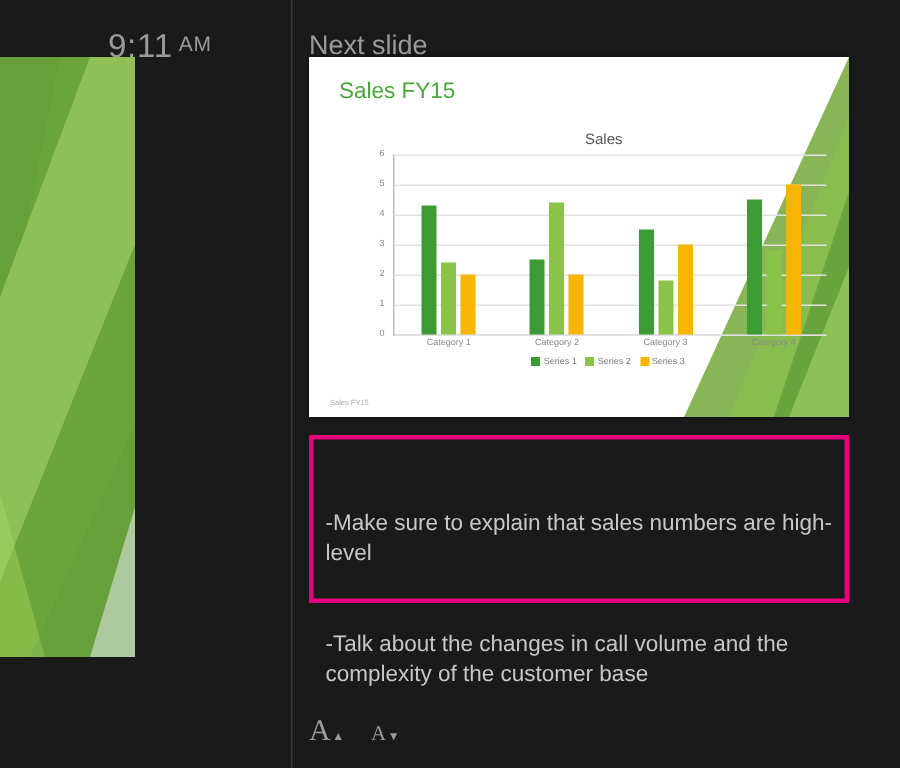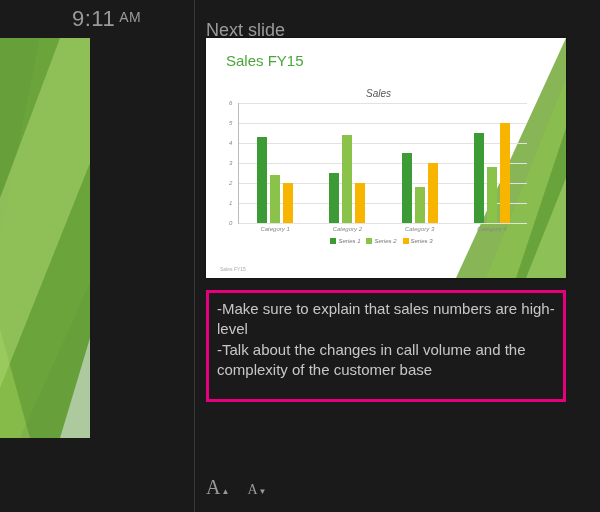--- a/index.html
+++ b/index.html
@@ -13,21 +13,21 @@
     color: #aaa;
   }
   .stage {
     position: relative;
     width: 600px;
     height: 512px;
     background: #1a1a1a;
   }
   .clock {
     position: absolute;
-    top: 6px;
+    top: 18px;
     left: 72px;
     font-size: 22px;
     color: #9a9a9a;
     letter-spacing: 0.5px;
   }
   .clock .ampm {
     font-size: 14px;
     margin-left: 4px;
     vertical-align: top;
     position: relative;
@@ -80,24 +80,23 @@
     position: absolute;
     top: 14px;
     left: 20px;
     font-size: 15px;
     color: #4aa63a;
     font-weight: 500;
   }
   .chart-box {
     position: absolute;
     top: 50px;
-    left: 20px;
+    left: 44px;
     width: 305px;
     height: 170px;
-    font-style: italic;
   }
   .chart-title {
     text-align: center;
     font-size: 10px;
     color: #555;
     margin-bottom: 4px;
   }
   .chart-area {
     position: relative;
     height: 120px;
@@ -167,21 +166,21 @@
     left: 206px;
     width: 360px;
     height: 112px;
     border: 3px solid #e6007e;
     box-sizing: border-box;
     padding: 6px 8px;
     color: #c7c7c7;
     font-size: 15px;
     line-height: 1.35;
   }
-  .notes .line { display: block; }
+  .notes .line { display: block; margin-top: 40px; }
 
   .font-controls {
     position: absolute;
     top: 476px;
     left: 206px;
     display: flex;
     gap: 18px;
     align-items: baseline;
   }
   .font-btn {

